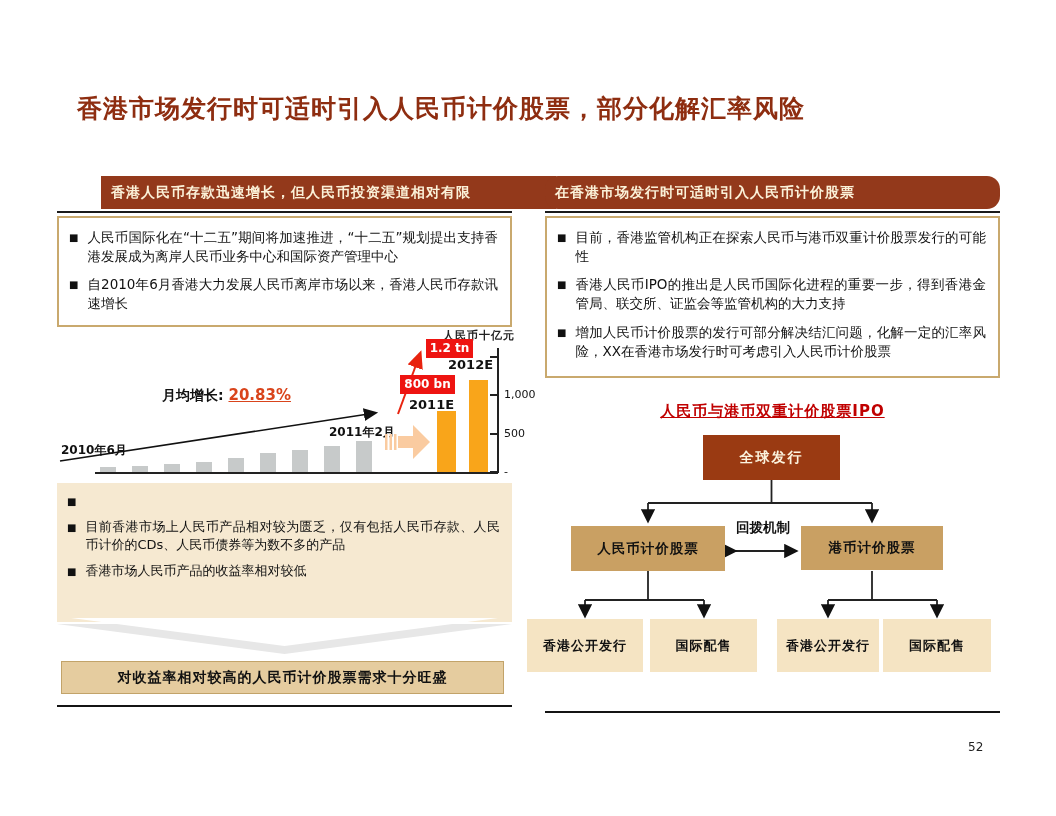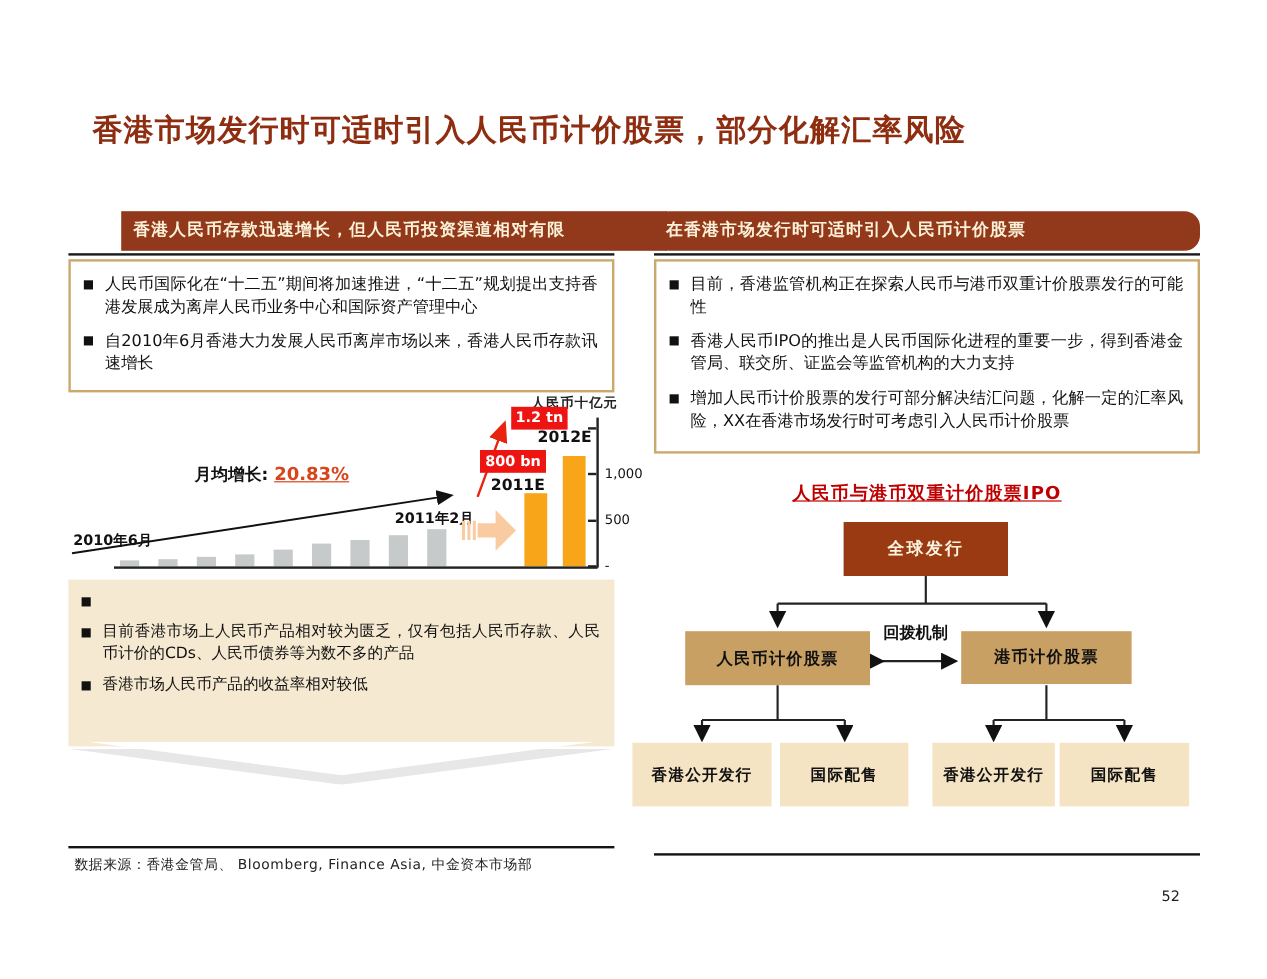--- a/index.html
+++ b/index.html
@@ -152,23 +152,23 @@
           <span>香港市场人民币产品的收益率相对较低</span>
         </div>
       </div>
   </div>
 
   <div class="abs" style="left:57px;top:624px;width:455px;height:30px;">
     <div class="chev-outer"></div>
     <div class="chev-inner"></div>
   </div>
 
+  <div class="abs conclusion" style="left:61px;top:661px;width:443px;height:33px;">对收益率相对较高的人民币计价股票需求十分旺盛</div>
 
   <div class="abs divider" style="left:57px;top:705px;width:455px;"></div>
-  <div class="abs source" style="left:62px;top:713px;width:455px;">数据来源：香港金管局、 Bloomberg, Finance Asia, 中金资本市场部</div>
 
   <div class="abs hdr" style="left:545px;top:176px;width:455px;border-radius:13px;">在香港市场发行时可适时引入人民币计价股票</div>
   <div class="abs hdr-underline" style="left:545px;top:211px;width:455px;"></div>
 
   <div class="abs cbox" style="left:545px;top:216px;width:455px;height:162px;">
     <div id="right-bullets">
         <div class="bullet">
           <span class="sq">■</span>
           <span>目前，香港监管机构正在探索人民币与港币双重计价股票发行的可能性</span>
         </div>

